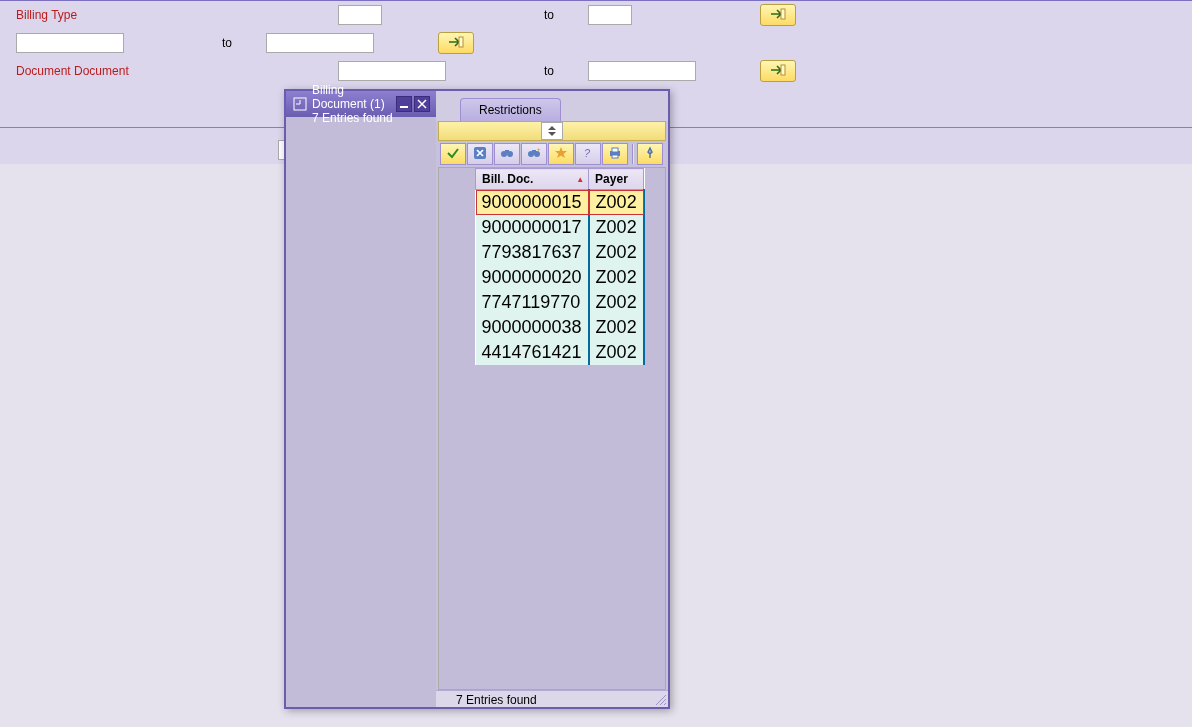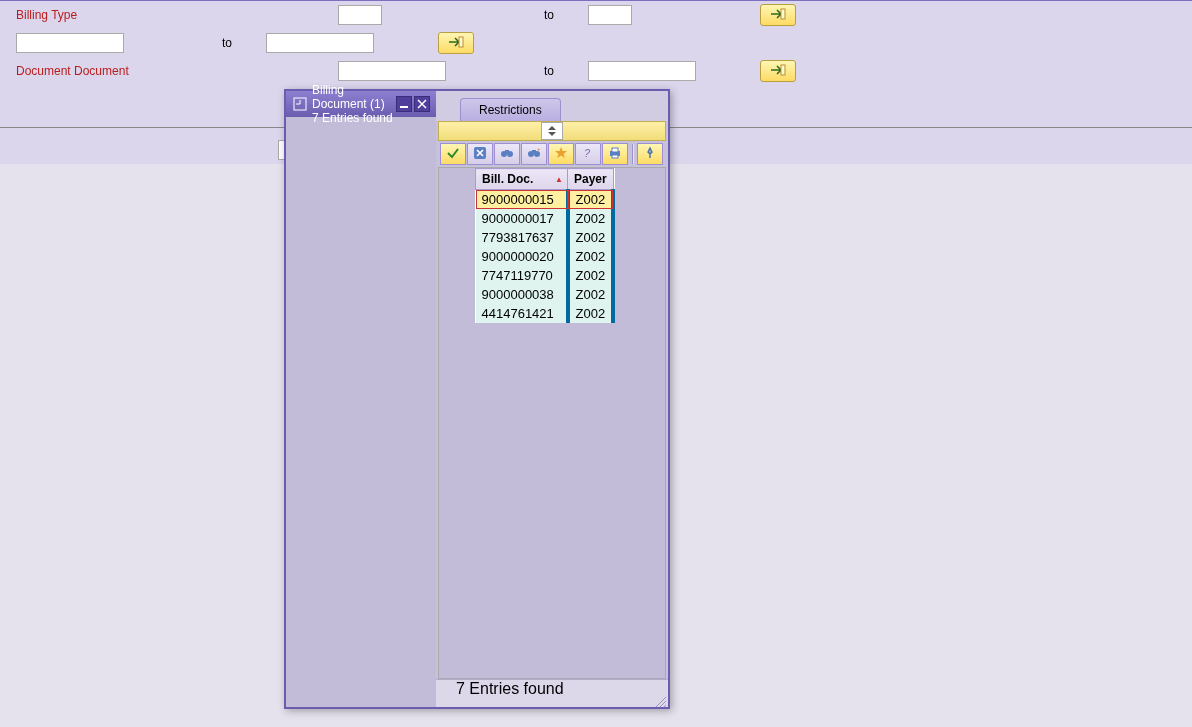--- a/index.html
+++ b/index.html
@@ -243,39 +243,39 @@
     .sort-indicator {
       color: #cc3333;
       font-size: 8px;
       position: absolute;
       right: 4px;
       top: 6px;
     }
     
     .result-table td {
       padding: 2px 6px;
-      font-size: 13px;
+      font-size: 18px;
       background: #dff4ef;
-      border-right: 4px solid #0369a1;
+      border-right: 2px solid #0369a1;
     }
     
     .result-table tr.selected td {
       background: #fef0a0;
       outline: 1px solid #cc3333;
       outline-offset: -1px;
     }
     
     .status-bar {
-      height: 28px;
+      height: 17px;
       background: #ddd7ea;
       border-top: 1px solid #b3a9d2;
       display: flex;
-      align-items: flex-start;
+      align-items: flex-end;
       padding-left: 20px;
-      font-size: 16px;
+      font-size: 12px;
       position: relative;
     }
     
     .resize-grip {
       position: absolute;
       right: 2px;
       bottom: 2px;
       width: 12px;
       height: 12px;
     }

